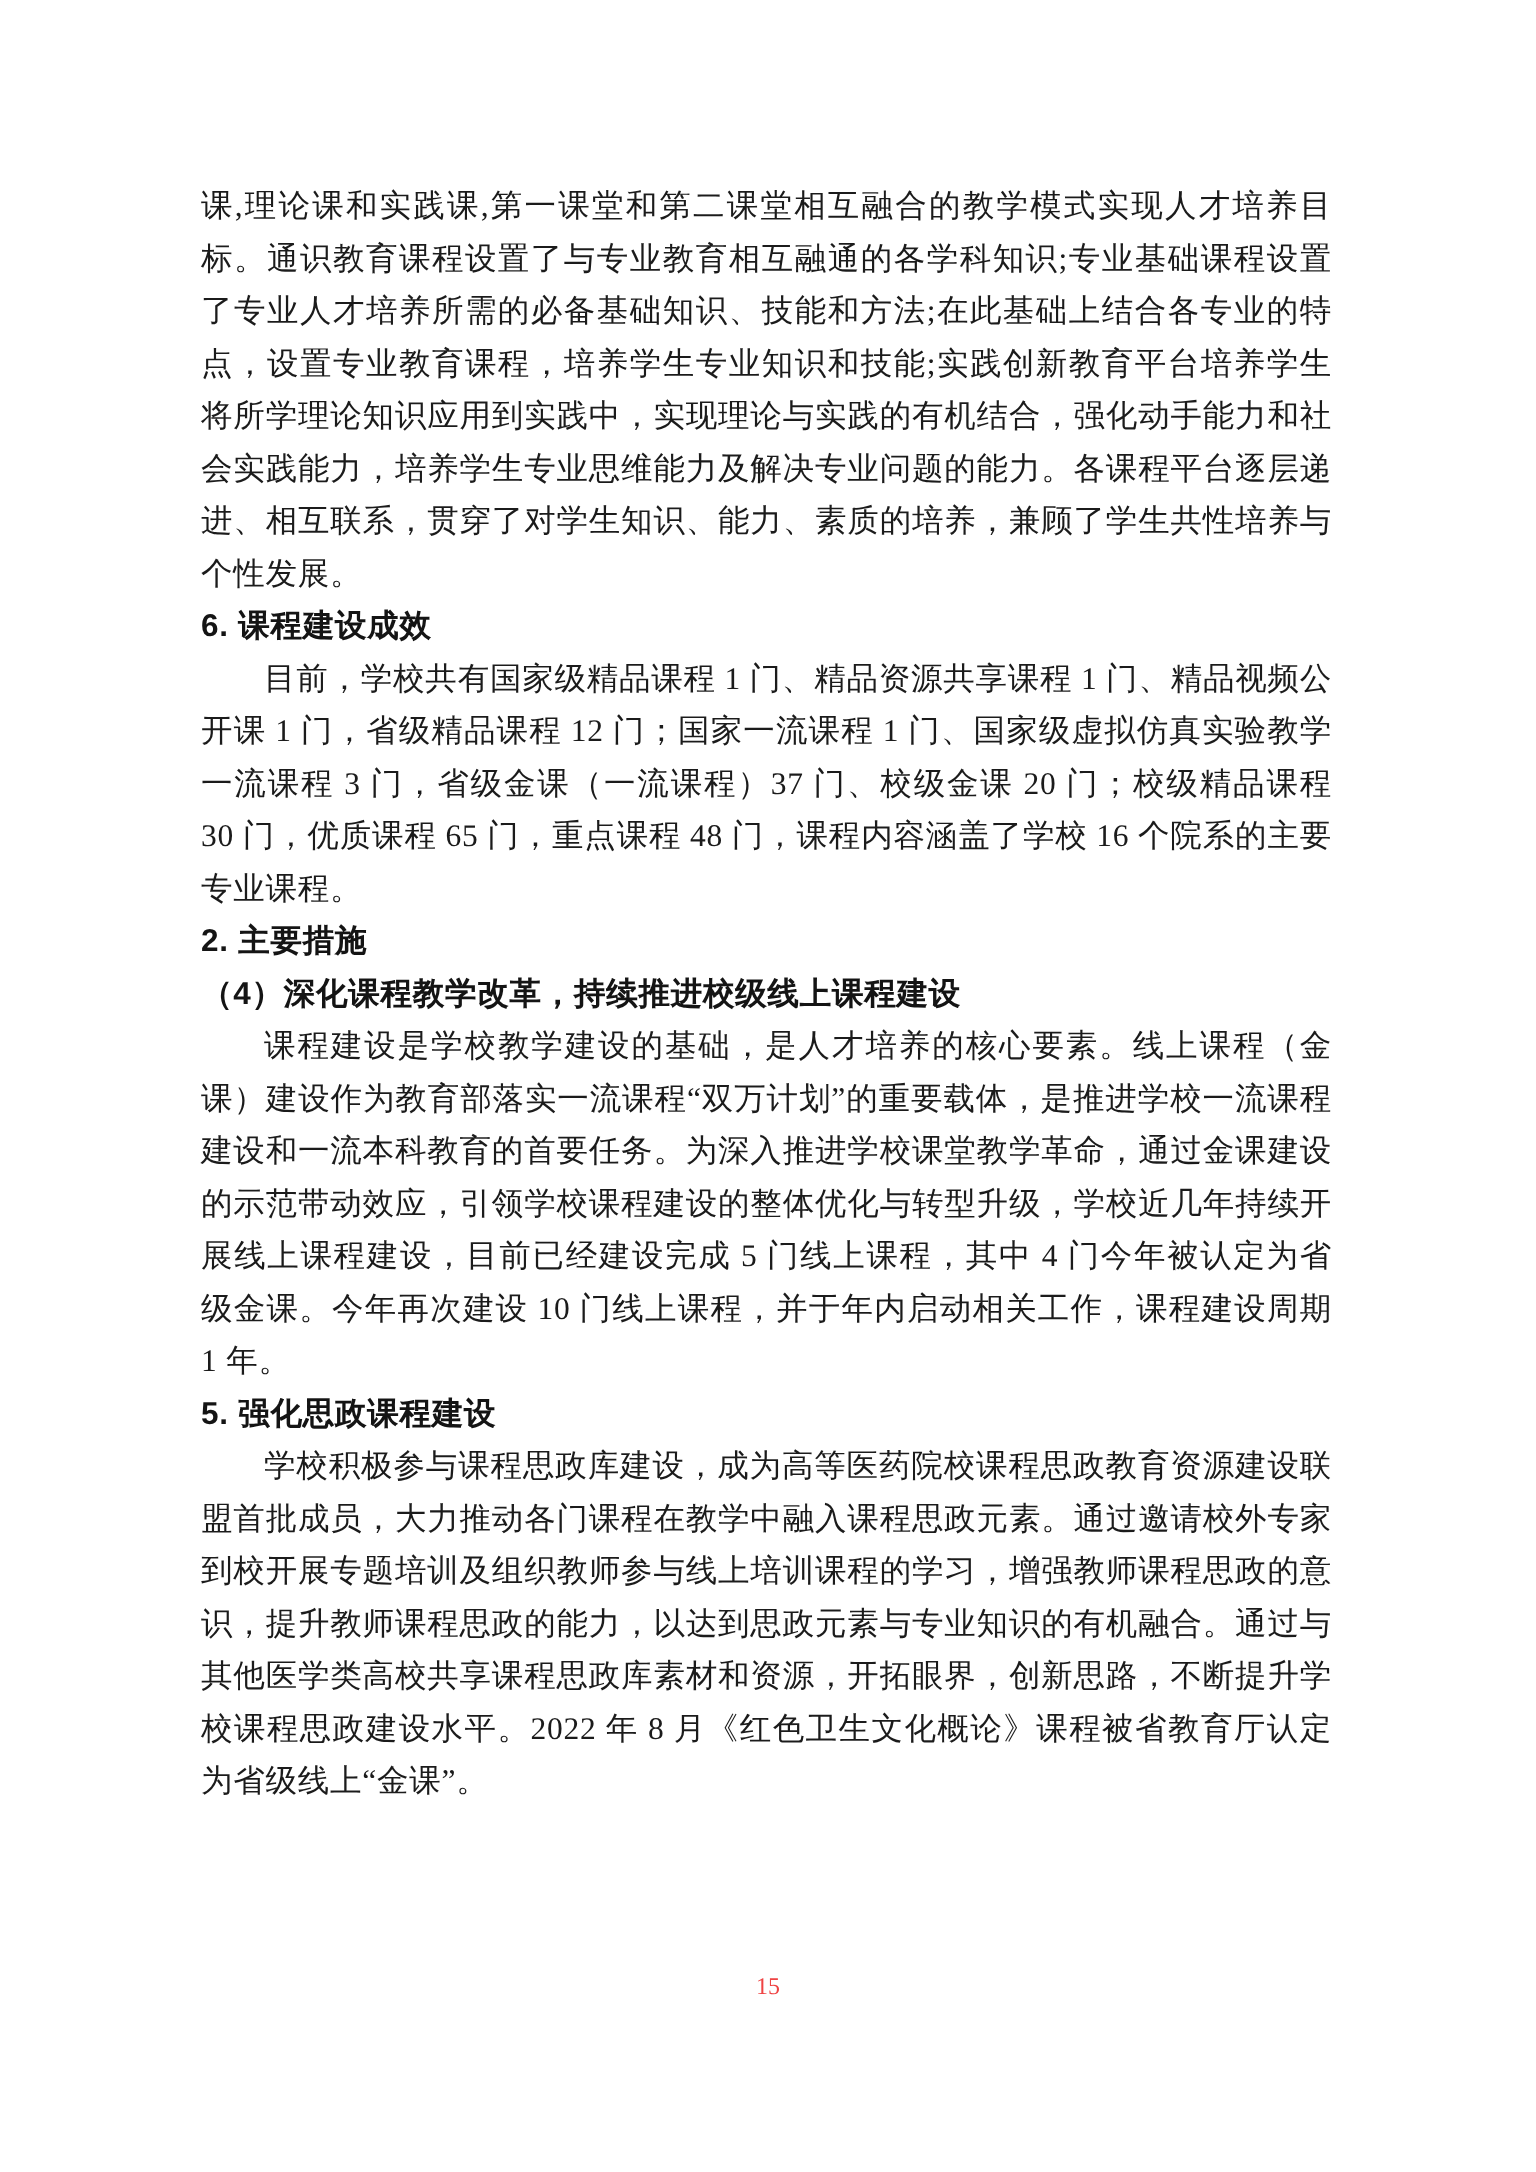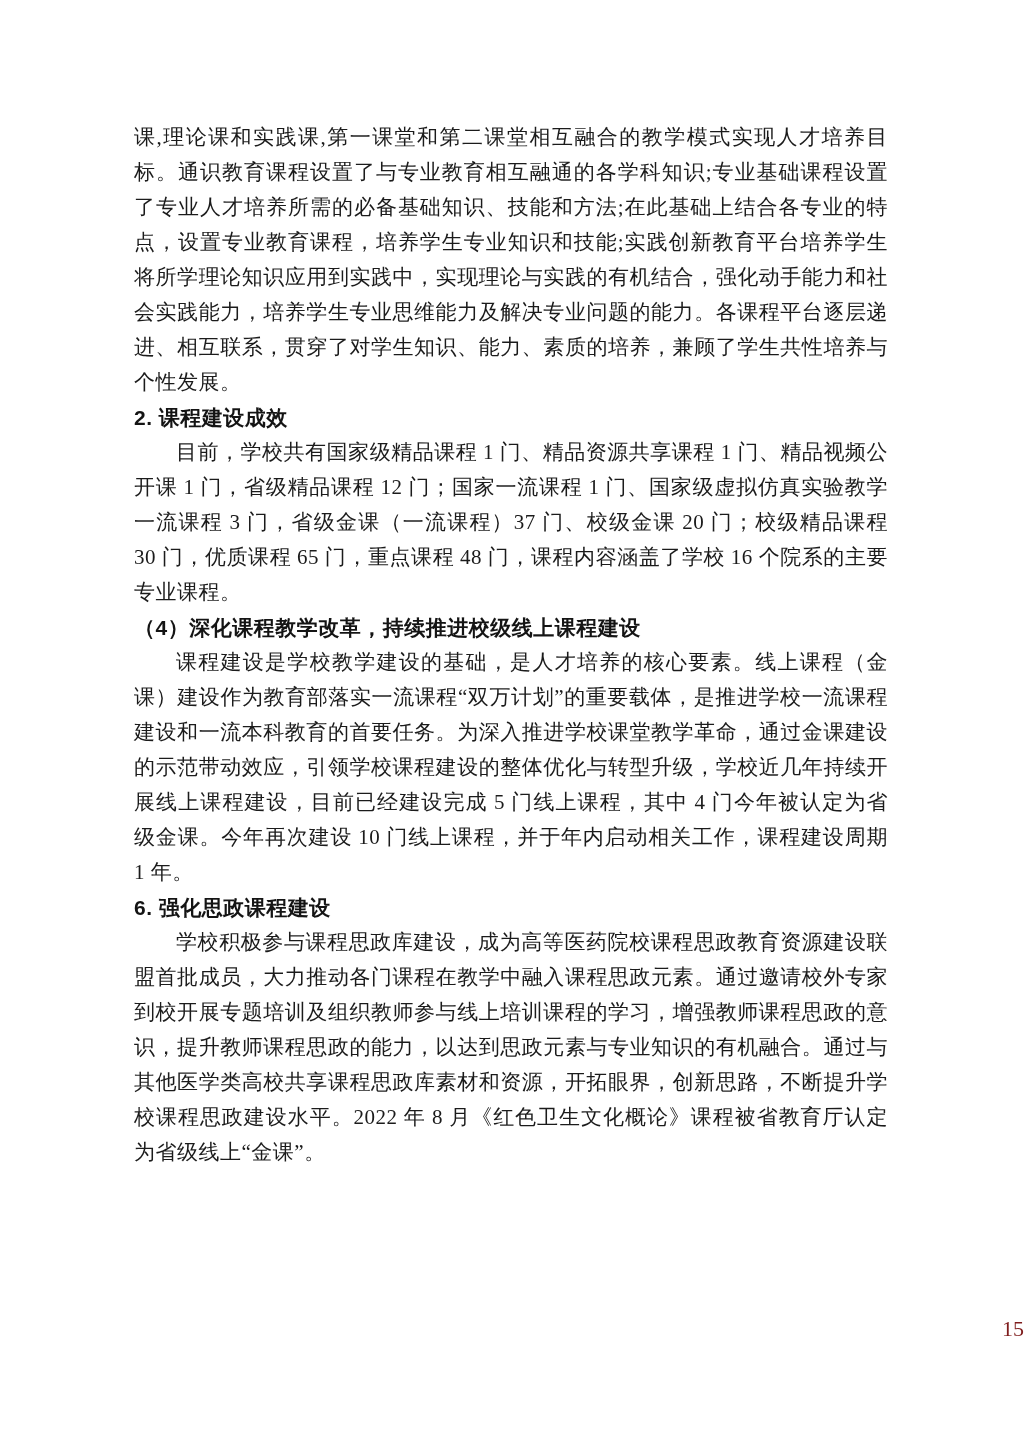--- a/index.html
+++ b/index.html
@@ -40,33 +40,34 @@
   p.heading, p.subheading {
     font-family: "Liberation Sans", "DejaVu Sans", sans-serif;
     font-weight: bold;
     color: #141414;
   }
   .page-number {
     position: absolute;
     top: 1316px;
     left: 0;
     width: 100%;
-    text-align: right;
+    text-align: center;
     font-family: "Liberation Serif", "DejaVu Serif", serif;
-    font-size: 22px;
-    color: #7f1d1d;
+    font-size: 16px;
+    color: #ef4444;
   }
 </style>
 </head>
 <body>
 
 <div class="page">
   <div class="doc-content">
       <p class="body">课,理论课和实践课,第一课堂和第二课堂相互融合的教学模式实现人才培养目标。通识教育课程设置了与专业教育相互融通的各学科知识;专业基础课程设置了专业人才培养所需的必备基础知识、技能和方法;在此基础上结合各专业的特点，设置专业教育课程，培养学生专业知识和技能;实践创新教育平台培养学生将所学理论知识应用到实践中，实现理论与实践的有机结合，强化动手能力和社会实践能力，培养学生专业思维能力及解决专业问题的能力。各课程平台逐层递进、相互联系，贯穿了对学生知识、能力、素质的培养，兼顾了学生共性培养与个性发展。</p>
-      <p class="heading">2. 课程建设成效</p>
+      <p class="heading">6. 课程建设成效</p>
       <p class="body indented">目前，学校共有国家级精品课程 1 门、精品资源共享课程 1 门、精品视频公开课 1 门，省级精品课程 12 门；国家一流课程 1 门、国家级虚拟仿真实验教学一流课程 3 门，省级金课（一流课程）37 门、校级金课 20 门；校级精品课程 30 门，优质课程 65 门，重点课程 48 门，课程内容涵盖了学校 16 个院系的主要专业课程。</p>
+      <p class="heading">2. 主要措施</p>
       <p class="subheading">（4）深化课程教学改革，持续推进校级线上课程建设</p>
       <p class="body indented">课程建设是学校教学建设的基础，是人才培养的核心要素。线上课程（金课）建设作为教育部落实一流课程“双万计划”的重要载体，是推进学校一流课程建设和一流本科教育的首要任务。为深入推进学校课堂教学革命，通过金课建设的示范带动效应，引领学校课程建设的整体优化与转型升级，学校近几年持续开展线上课程建设，目前已经建设完成 5 门线上课程，其中 4 门今年被认定为省级金课。今年再次建设 10 门线上课程，并于年内启动相关工作，课程建设周期 1 年。</p>
-      <p class="heading">6. 强化思政课程建设</p>
+      <p class="heading">5. 强化思政课程建设</p>
       <p class="body indented">学校积极参与课程思政库建设，成为高等医药院校课程思政教育资源建设联盟首批成员，大力推动各门课程在教学中融入课程思政元素。通过邀请校外专家到校开展专题培训及组织教师参与线上培训课程的学习，增强教师课程思政的意识，提升教师课程思政的能力，以达到思政元素与专业知识的有机融合。通过与其他医学类高校共享课程思政库素材和资源，开拓眼界，创新思路，不断提升学校课程思政建设水平。2022 年 8 月《红色卫生文化概论》课程被省教育厅认定为省级线上“金课”。</p>
     </div>
   <div class="page-number">15</div>
 </div>
 
 </body></html>

